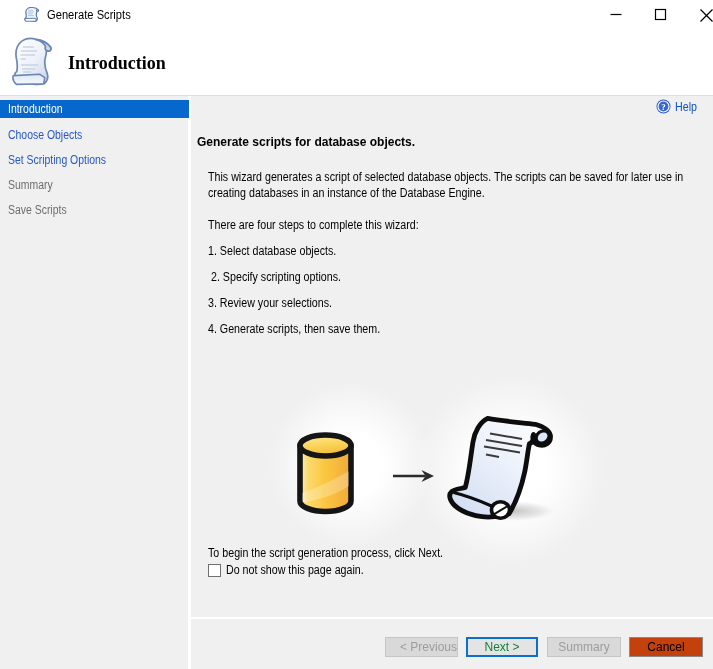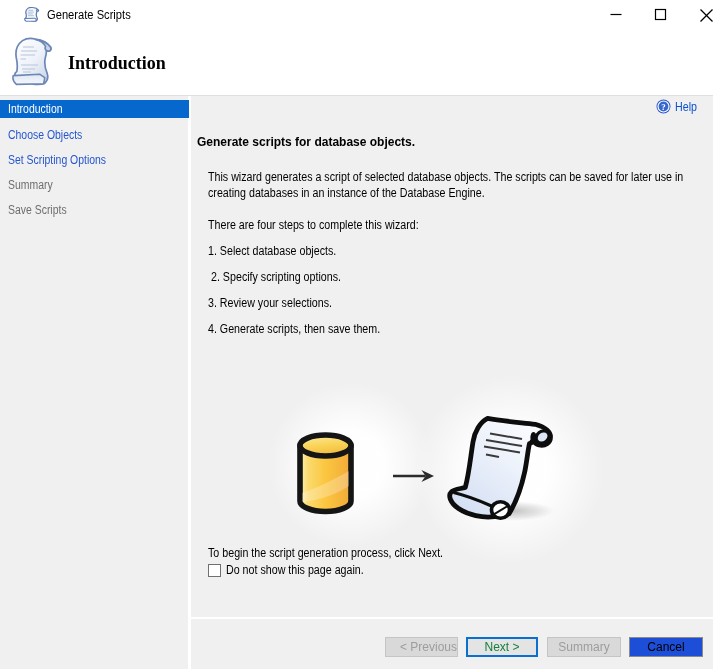--- a/index.html
+++ b/index.html
@@ -175,13 +175,13 @@
 <div class="abs" style="left:208px;top:564px;width:13px;height:13px;background:#fff;border:1px solid #707070;box-sizing:border-box;"></div>
 <div class="t" style="left:226px;top:563px;">Do not show this page again.</div>
 
 <div class="abs" style="left:191px;top:617px;width:522px;height:2px;background:#fff;"></div>
 <div class="abs" style="left:0;top:619px;width:713px;height:50px;background:#f0f0f0;"></div>
 <div class="abs" style="left:188px;top:619px;width:3px;height:50px;background:#fff;"></div>
 
 <div class="abs" style="left:385px;top:637px;width:73px;height:20px;background:#d9d9d9;border:1px solid #c5c5c5;box-sizing:border-box;color:#9d9d9d;text-align:right;line-height:18px;">&lt; Previous</div>
 <div class="abs" style="left:466px;top:637px;width:72px;height:20px;background:#e4e4e4;border:2px solid #0b6fd0;box-sizing:border-box;color:#15803d;text-align:center;line-height:16px;">Next &gt;</div>
 <div class="abs" style="left:547px;top:637px;width:74px;height:20px;background:#d9d9d9;border:1px solid #c5c5c5;box-sizing:border-box;color:#9d9d9d;text-align:center;line-height:18px;">Summary</div>
-<div class="abs" style="left:629px;top:637px;width:74px;height:20px;background:#1d4ed8;border:1px solid #8a8a8a;box-sizing:border-box;color:#000;text-align:center;line-height:18px;">Cancel</div>
+<div class="abs" style="left:629px;top:637px;width:74px;height:20px;background:#c2410c;border:1px solid #8a8a8a;box-sizing:border-box;color:#000;text-align:center;line-height:18px;">Cancel</div>
 
 </body></html>

